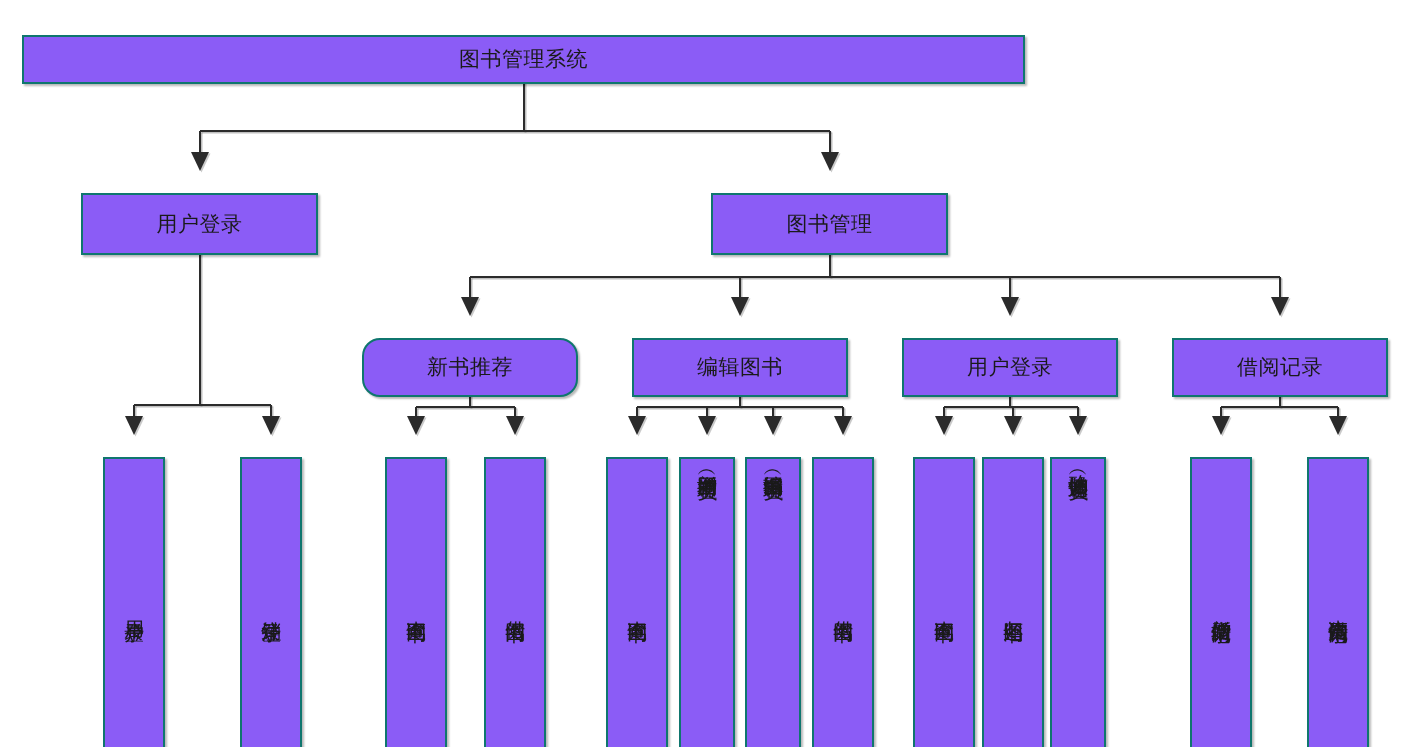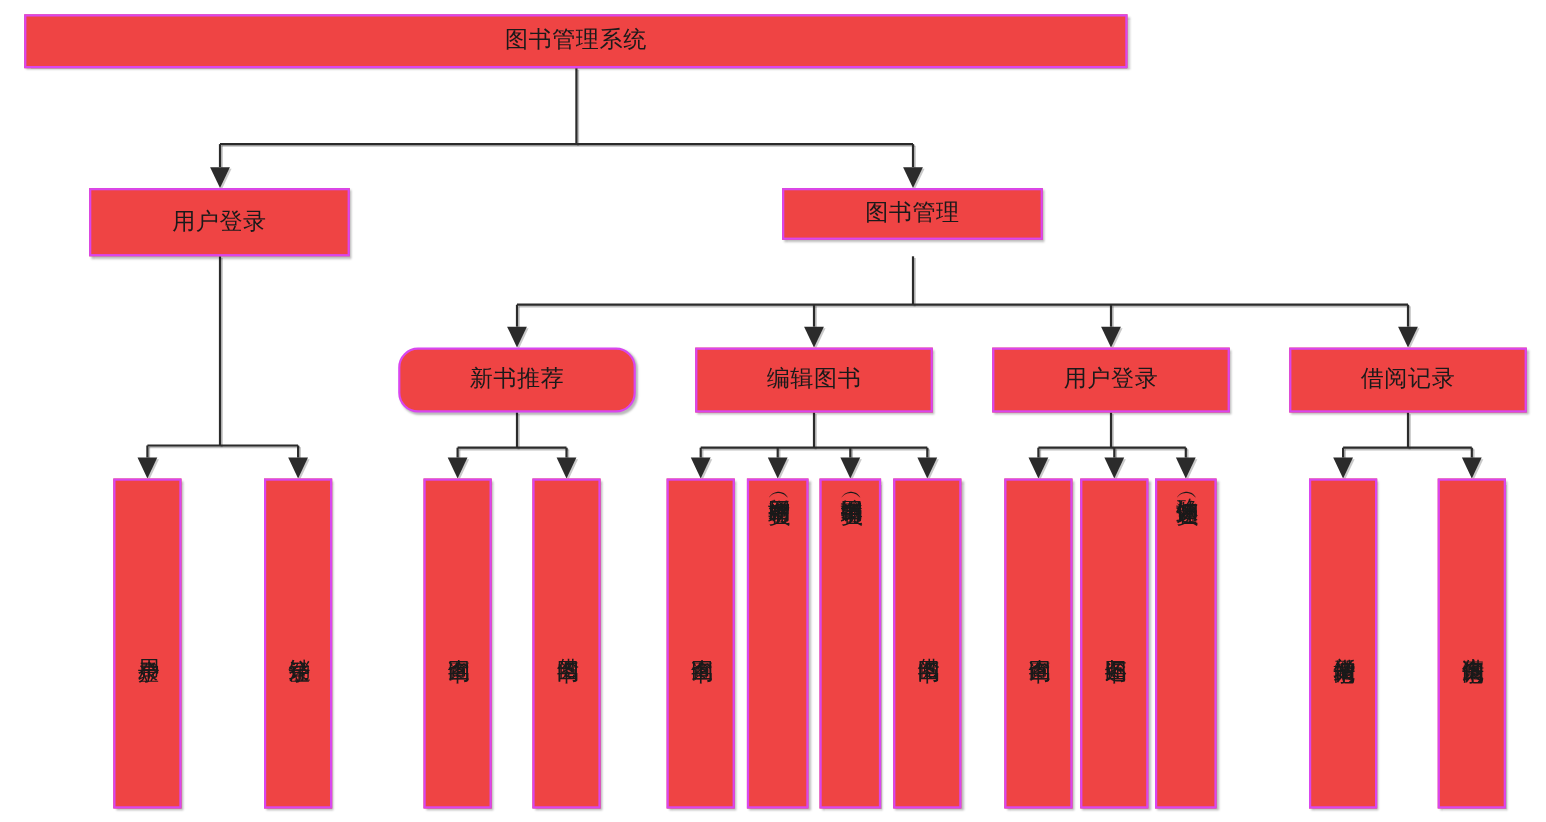--- a/index.html
+++ b/index.html
@@ -13,26 +13,27 @@
   #canvas {
     position: relative;
     width: 1405px;
     height: 747px;
     background: #ffffff;
     overflow: hidden;
   }
   .node {
     position: absolute;
     box-sizing: border-box;
-    background: #ef4444;
-    border: 2px solid #d946ef;
+    background: #8b5cf6;
+    border: 2px solid #0f766e;
     box-shadow: 2px 2px 2px rgba(0,0,0,0.28);
     display: flex;
     align-items: center;
     justify-content: center;
+    margin-top: 22px;
   }
   .node-label {
     color: #1a1a1a;
     font-size: 21px;
     line-height: 1.18;
     letter-spacing: 0.5px;
     white-space: nowrap;
     text-align: center;
   }
   .node.vertical {
@@ -194,21 +195,21 @@
       <polygon points="1329,416 1347,416 1338,435" class="arrow-head" transform="translate(1.5,1.5)" opacity="0.25"></polygon>
       <polygon points="1329,416 1347,416 1338,435" class="arrow-head"></polygon>
     </svg>
   <div id="node-layer">
       <div class="node" style="left: 22px; top: 13px; width: 1003px; height: 49px;">
         <span class="node-label">图书管理系统</span>
       </div>
       <div class="node" style="left: 81px; top: 171px; width: 237px; height: 62px;">
         <span class="node-label">用户登录</span>
       </div>
-      <div class="node" style="left: 711px; top: 171px; width: 237px; height: 47px;">
+      <div class="node" style="left: 711px; top: 171px; width: 237px; height: 62px;">
         <span class="node-label">图书管理</span>
       </div>
       <div class="node" style="left: 362px; top: 316px; width: 216px; height: 59px; border-radius: 18px;">
         <span class="node-label">新书推荐</span>
       </div>
       <div class="node" style="left: 632px; top: 316px; width: 216px; height: 59px;">
         <span class="node-label">编辑图书</span>
       </div>
       <div class="node" style="left: 902px; top: 316px; width: 216px; height: 59px;">
         <span class="node-label">用户登录</span>

